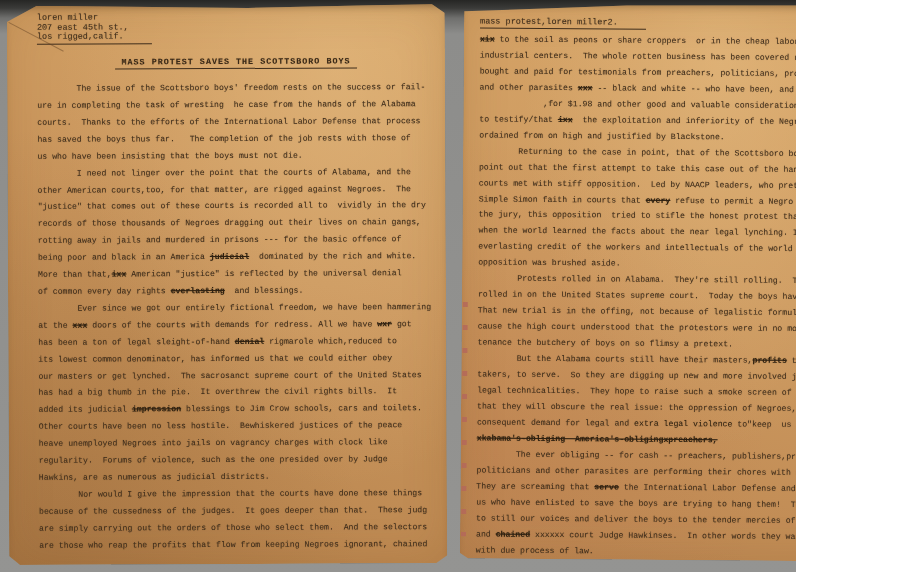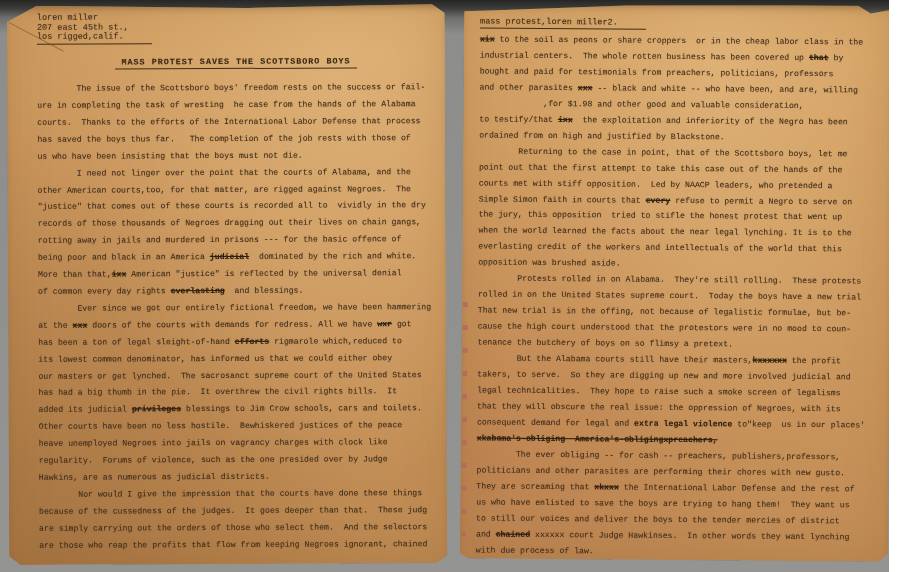--- a/index.html
+++ b/index.html
@@ -1,21 +1,21 @@
 <!DOCTYPE html>
 <html><head>
 <meta charset="utf-8">
 <style>
   html,body{margin:0;padding:0;}
   body{
     width:900px;height:572px;
     font-family:"Liberation Mono","DejaVu Sans Mono",monospace;
   }
   .scene{
-    position:relative;width:889px;height:572px;overflow:hidden;
+    position:relative;width:796px;height:572px;overflow:hidden;
     background:linear-gradient(180deg,#262624 0px,#3a3a38 8px,#6f6f6d 18px,#8d8d8b 34px,#949492 100%);
   }
   .page{
     position:absolute;
     color:#3f2d1b;
     font-size:8.2px;
     text-shadow:0 0 1px rgba(63,45,27,0.35);
     box-shadow:0 4px 9px rgba(0,0,0,0.45), inset 0 6px 9px -5px rgba(70,45,20,0.55), inset 0 0 46px rgba(120,70,20,0.18);
   }
   .page1{
@@ -43,21 +43,21 @@
   .title-row{text-align:center;margin-top:13px;height:12px;}
   .title{
     font-weight:bold;letter-spacing:1px;font-size:8.4px;
     border-bottom:1.4px solid #3f2d1b;padding:0 7px 1px 7px;display:inline-block;
     color:#3a2917;
   }
   .body1{margin-top:11px;line-height:16.9px;}
   .body2{margin-top:3px;line-height:15.95px;}
   .para{white-space:pre-wrap;margin:0;}
   .struck{font-weight:bold;text-decoration:line-through;color:#2e2010;}
-  .overtyped{font-weight:bold;color:#2e2010;}
+  .overtyped{font-weight:normal;color:#2e2010;}
   .p2header{font-size:8.5px;}
   .crease{
     position:absolute;left:2px;top:16px;width:62px;height:1px;
     background:rgba(90,60,30,0.45);transform:rotate(28deg);transform-origin:left top;
   }
   .stitches{
     position:absolute;left:1px;top:282px;width:5px;height:252px;
     background:repeating-linear-gradient(180deg,transparent 0 18px,#b4685a 18px 23px);
     opacity:0.85;
   }
@@ -86,25 +86,25 @@
       <div class="para"><span>        I need not linger over the point that the courts of Alabama, and the
 other American courts,too, for that matter, are rigged against Negroes.  The
 "justice" that comes out of these courts is recorded all to  vividly in the dry
 records of those thousands of Negroes dragging out their lives on chain gangs,
 rotting away in jails and murdered in prisons --- for the basic offence of
 being poor and black in an America </span><span class="struck">judicial</span><span>  dominated by the rich and white.
 More than that,</span><span class="struck">ixx</span><span> American "justice" is reflected by the universal denial
 of common every day rights </span><span class="struck">everlasting</span><span>  and blessings.</span></div>
       <div class="para"><span>        Ever since we got our entirely fictional freedom, we have been hammering
 at the </span><span class="struck">xxx</span><span> doors of the courts with demands for redress. All we have </span><span class="struck">wxr</span><span> got
-has been a ton of legal sleight-of-hand </span><span class="struck">efforts</span><span> rigmarole which,reduced to
+has been a ton of legal sleight-of-hand </span><span class="struck">denial</span><span> rigmarole which,reduced to
 its lowest common denominator, has informed us that we could either obey
 our masters or get lynched.  The sacrosanct supreme court of the United States
 has had a big thumb in the pie.  It overthrew the civil rights bills.  It
-added its judicial </span><span class="struck">privileges</span><span> blessings to Jim Crow schools, cars and toilets.
+added its judicial </span><span class="struck">impression</span><span> blessings to Jim Crow schools, cars and toilets.
 Other courts have been no less hostile.  Bewhiskered justices of the peace
 heave unemployed Negroes into jails on vagrancy charges with clock like
 regularity.  Forums of violence, such as the one presided over by Judge
 Hawkins, are as numerous as judicial districts.</span></div>
       <div class="para"><span>        Nor would I give the impression that the courts have done these things
 because of the cussedness of the judges.  It goes deeper than that.  These judg
 are simply carrying out the orders of those who select them.  And the selectors
 are those who reap the profits that flow from keeping Negroes ignorant, chained</span></div>
     </div>
   </div>
@@ -128,29 +128,29 @@
 Simple Simon faith in courts that </span><span class="struck">every</span><span> refuse to permit a Negro to serve on
 the jury, this opposition  tried to stifle the honest protest that went up
 when the world learned the facts about the near legal lynching. It is to the
 everlasting credit of the workers and intellectuals of the world that this
 opposition was brushed aside.</span></div>
       <div class="para"><span>        Protests rolled in on Alabama.  They're still rolling.  These protests
 rolled in on the United States supreme court.  Today the boys have a new trial
 That new trial is in the offing, not because of legalistic formulae, but be-
 cause the high court understood that the protestors were in no mood to coun-
 tenance the butchery of boys on so flimsy a pretext.</span></div>
-      <div class="para"><span>        But the Alabama courts still have their masters,</span><span class="struck">kxxxxxx</span><span> the profit
+      <div class="para"><span>        But the Alabama courts still have their masters,</span><span class="struck">profits</span><span> the profit
 takers, to serve.  So they are digging up new and more involved judicial and
 legal technicalities.  They hope to raise such a smoke screen of legalisms
 that they will obscure the real issue: the oppression of Negroes, with its
 consequent demand for legal and </span><span class="overtyped">extra legal violence</span><span> to"keep  us in our places'
 </span><span class="struck">xkabama's-obliging  America's-obligingxpreachers,</span></div>
       <div class="para"><span>        The ever obliging -- for cash -- preachers, publishers,professors,
 politicians and other parasites are performing their chores with new gusto.
-They are screaming that </span><span class="struck">xkxxx</span><span> the International Labor Defense and the rest of
+They are screaming that </span><span class="struck">serve</span><span> the International Labor Defense and the rest of
 us who have enlisted to save the boys are trying to hang them!  They want us
 to still our voices and deliver the boys to the tender mercies of district
 and </span><span class="struck">chained</span><span> xxxxxx court Judge Hawkinses.  In other words they want lynching
 with due process of law.</span></div>
     </div>
   </div>
 
 </div>
 
 </body></html>

